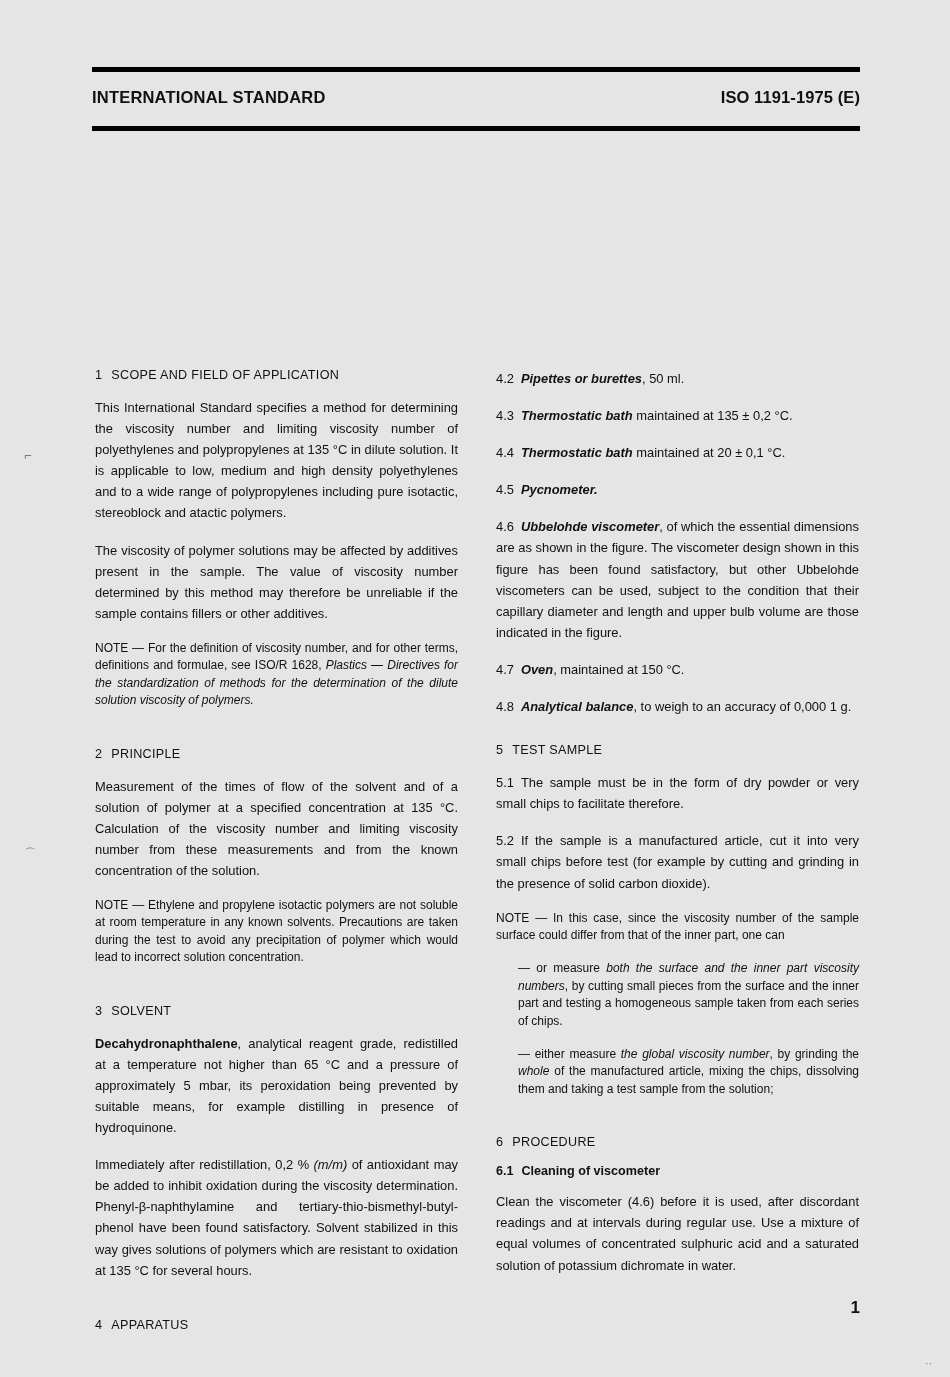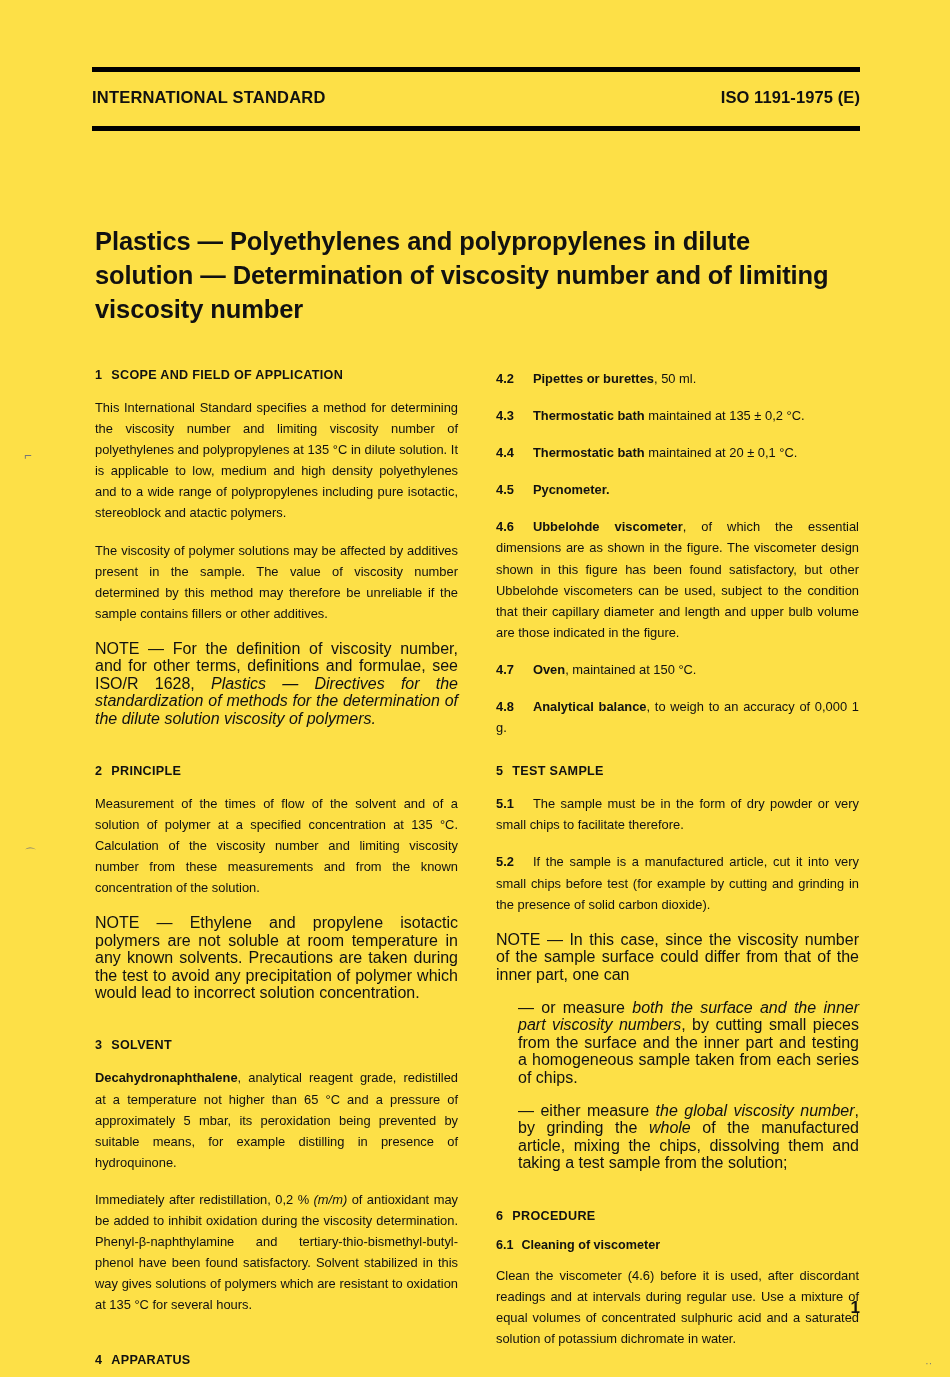--- a/index.html
+++ b/index.html
@@ -9,21 +9,21 @@
   }
   body {
     font-family: "Liberation Sans", sans-serif;
     color: #111111;
   }
   .page {
     position: relative;
     width: 950px;
     height: 1377px;
     margin: 0 auto;
-    background: #fde047;
+    background: #e5e5e5;
     overflow: hidden;
   }
 
   
   .header-rule-top {
     position: absolute;
     left: 92px;
     top: 67px;
     width: 768px;
     height: 5px;
@@ -79,21 +79,21 @@
     display: flex;
     gap: 38px;
   }
   .col {
     width: 363px;
   }
 
   
   h2.sec {
     font-size: 12.6px;
-    font-weight: bold;
+    font-weight: normal;
     margin: 0 0 15px 0;
     letter-spacing: 0.3px;
   }
   h2.sec .num {
     margin-right: 9px;
   }
   h3.subsec {
     font-size: 12.6px;
     font-weight: bold;
     margin: 0 0 13px 0;
@@ -102,40 +102,41 @@
     margin-right: 8px;
   }
   p.body {
     font-size: 12.9px;
     line-height: 21.1px;
     margin: 0 0 16px 0;
     text-align: justify;
     text-justify: inter-word;
   }
   p.note {
-    font-size: 16px;
+    font-size: 12px;
     line-height: 17.4px;
     margin: 0 0 16px 0;
     text-align: justify;
   }
   p.note.dash {
     margin-left: 22px;
   }
   p.item {
     font-size: 12.9px;
     line-height: 21.1px;
     margin: 0 0 16px 0;
     text-align: justify;
   }
   p.item .num {
-    font-weight: bold;
-    margin-right: 19px;
+    font-weight: normal;
+    margin-right: 7px;
   }
   p.item b {
     font-weight: bold;
+    font-style: italic;
   }
   .it { font-style: italic; }
   .bd { font-weight: bold; }
   .spacer-sm { height: 10px; }
   .spacer-md { height: 21px; }
 
   
   .deg {
     font-size: 12.9px;
   }
@@ -165,21 +166,20 @@
 
 <div class="page">
 
   <div class="header-rule-top"></div>
   <div class="header-row">
     <div class="header-left">INTERNATIONAL STANDARD</div>
     <div class="header-right">ISO 1191-1975 (E)</div>
   </div>
   <div class="header-rule-bottom"></div>
 
-  <h1 class="doc-title">Plastics — Polyethylenes and polypropylenes in dilute solution — Determination of viscosity number and of limiting viscosity number</h1>
 
   <div class="columns">
 
     <div class="col">
 
       <h2 class="sec">
         <span class="num">1</span><span>SCOPE AND FIELD OF APPLICATION</span>
       </h2>
 
       <p class="body"><span>This International Standard specifies a method for determining the viscosity number and limiting viscosity number of polyethylenes and polypropylenes at 135 </span><span class="deg">°</span><span>C in dilute solution. It is applicable to low, medium and high density polyethylenes and to a wide range of polypropylenes including pure isotactic, stereoblock and atactic polymers.</span></p>

